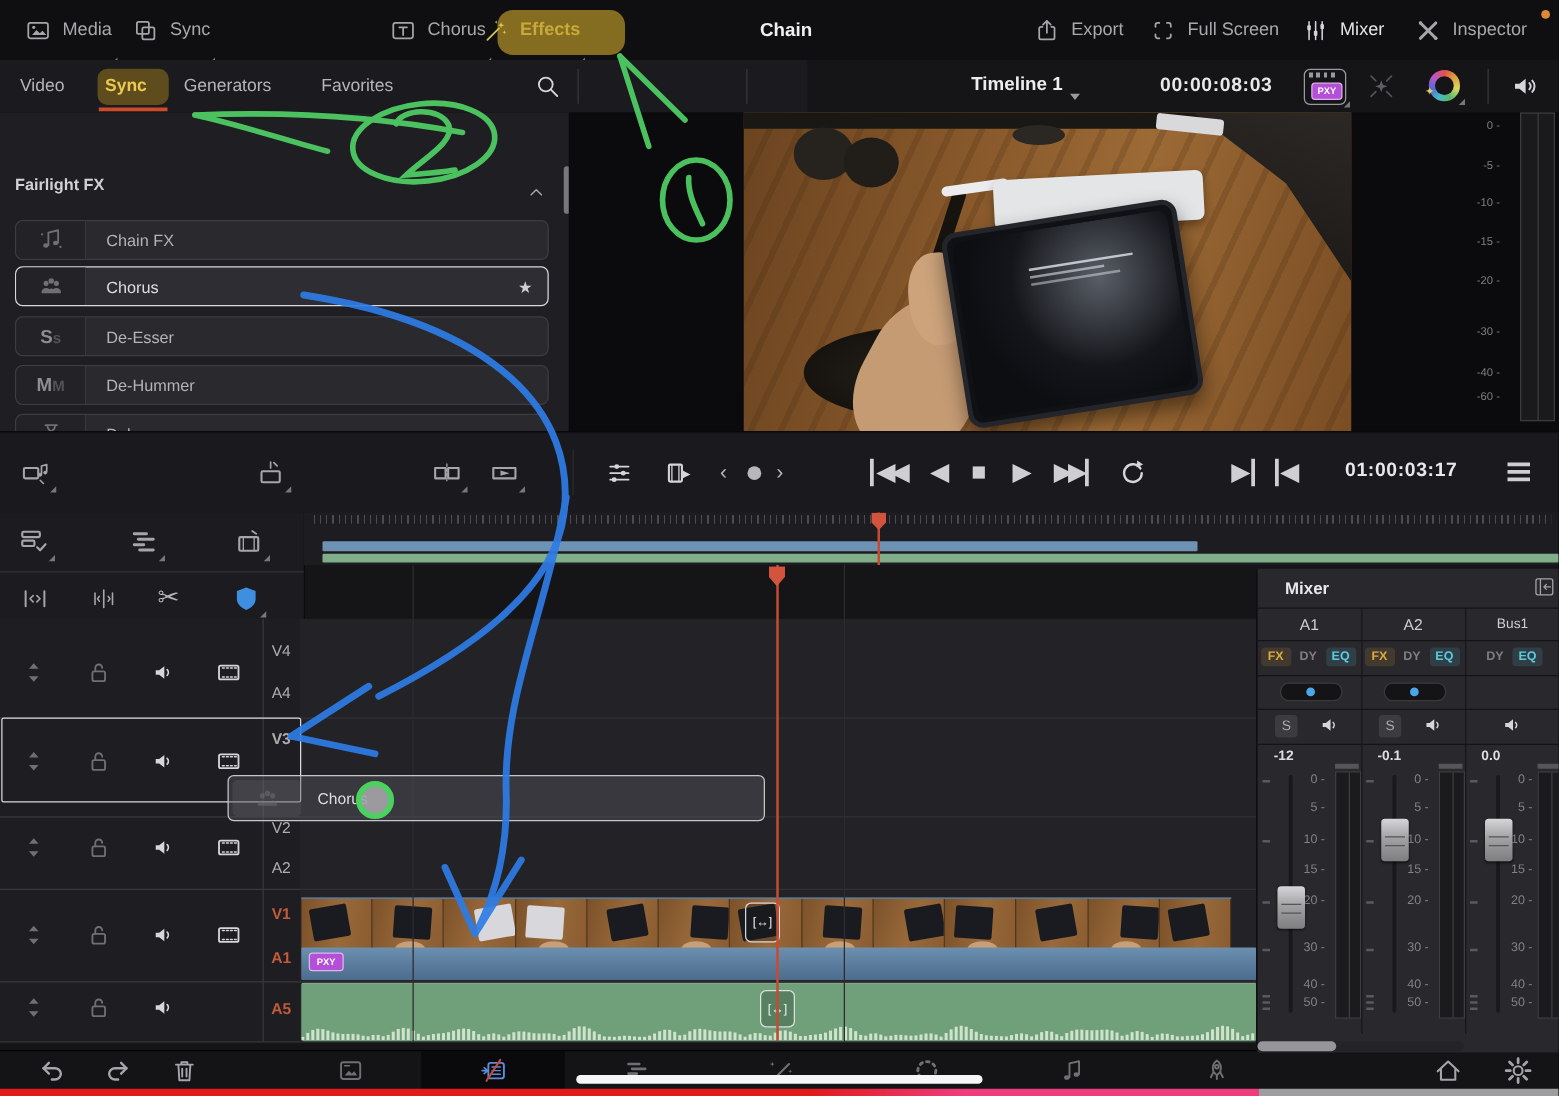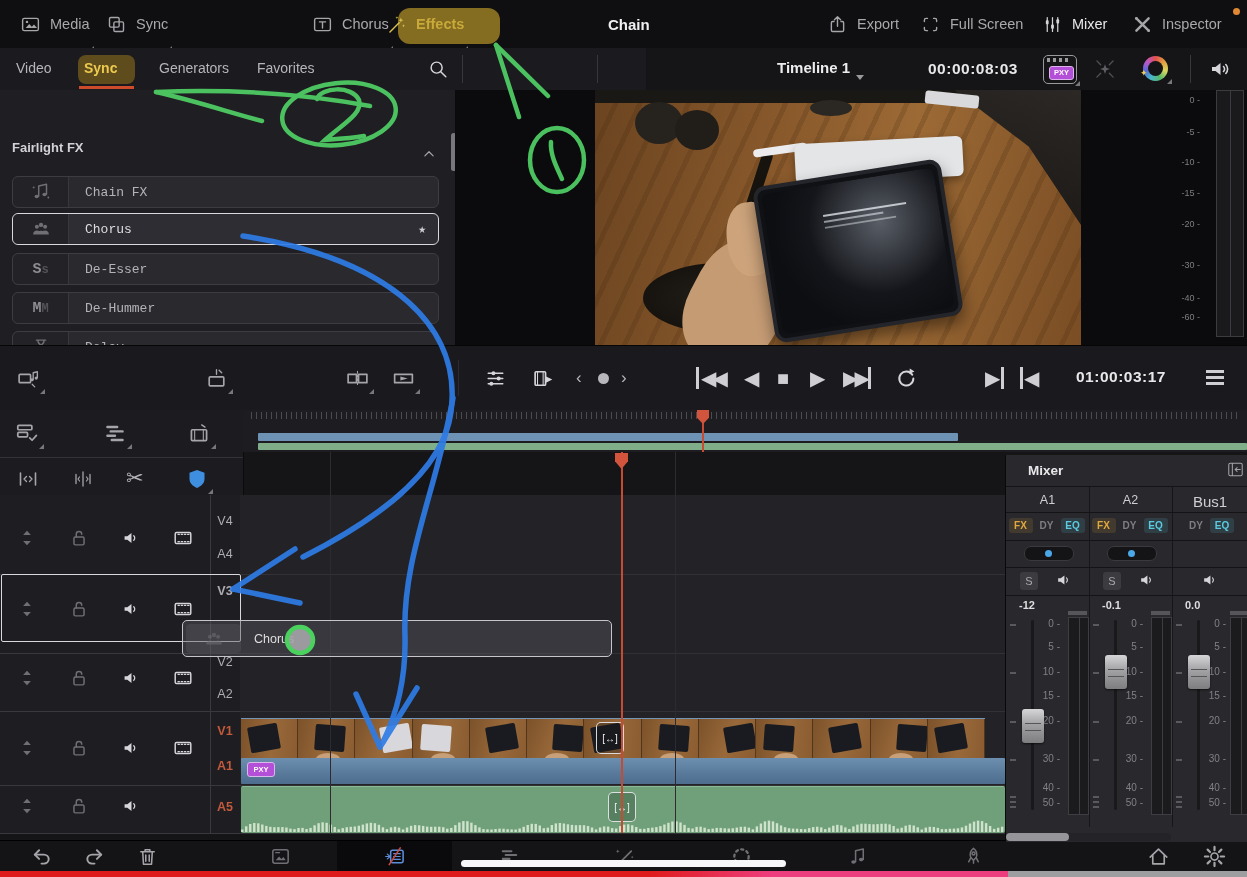--- a/index.html
+++ b/index.html
@@ -16,21 +16,21 @@
   .tb-blob{position:absolute;left:398px;top:8px;width:102px;height:36px;background:#846c20;border-radius:12px;}
   .tb-title{position:absolute;top:0;height:48px;display:flex;align-items:center;font-weight:bold;color:#f0f0f2;font-size:15px;}
   .subbar{position:absolute;left:0;top:48px;width:1247px;height:42px;background:#1b1a1e;border-bottom:1px solid #0a0a0b;}
   .subbar-right{position:absolute;left:646px;top:0;width:601px;height:42px;background:#151417;}
   .tab{position:absolute;top:0;height:40px;display:flex;align-items:center;font-size:14px;color:#b6b6ba;}
   .vsep{position:absolute;top:7px;width:1px;height:28px;background:#38373c;}
   
   .library{position:absolute;left:0;top:90px;width:455px;height:255px;background:#1f1e22;overflow:hidden;border-right:1px solid #0a0a0b;}
   .search{position:absolute;left:20px;top:12px;width:418px;height:22px;background:#27262b;border:1px solid #3e3d43;border-radius:4px;color:#8e8e92;font-size:12.5px;padding:0 8px;font-family:"Liberation Sans",sans-serif;outline:none;}
   .fxsection{position:absolute;left:12px;top:50px;font-size:13px;font-weight:bold;color:#d2d2d6;}
-  .fxitem{position:absolute;left:12px;width:425px;height:30px;background:#2a292e;border:1px solid #3d3c42;border-radius:6px;display:flex;align-items:center;font-family:Liberation Mono, monospace;}
+  .fxitem{position:absolute;left:12px;width:425px;height:30px;background:#2a292e;border:1px solid #3d3c42;border-radius:6px;display:flex;align-items:center;}
   .fxicon{width:55px;height:100%;display:flex;align-items:center;justify-content:center;background:#232227;border-right:1px solid #39383e;border-radius:6px 0 0 6px;}
   .fxlabel{margin-left:16px;font-size:13px;color:#b4b4b8;}
   .badge2{font-weight:bold;font-size:15px;color:#8d8d92;} .badge2 em{font-style:normal;opacity:.45;font-size:12px;}
   
   .viewer{position:absolute;left:456px;top:90px;width:791px;height:255px;background:#0b0b0d;}
   .meterlbl{position:absolute;font-size:9px;color:#7e7e83;width:26px;text-align:right;}
   
   .transport{position:absolute;left:0;top:345px;width:1247px;height:65px;background:#1a191d;border-top:1px solid #060607;border-bottom:1px solid #060607;}
   .tglyph{color:#cfcfd3;font-size:20px;line-height:1;}
   .tc{font-weight:bold;color:#e8e8ea;font-size:15.5px;letter-spacing:.5px;}
@@ -189,21 +189,21 @@
     </div>
     <div class="vsep" style="left:1190px;"></div>
     <div class="abs" style="left:1208px;top:9px;" id="spk-ic">
         <svg class="ic bright" width="24" height="24" viewBox="0 0 24 24">
           <path class="f" d="M4 10v4h3.5l5 4V6l-5 4z"></path>
           <path d="M15.5 9.5a3.5 3.5 0 0 1 0 5M17.8 7.5a6.5 6.5 0 0 1 0 9"></path>
         </svg>
       </div>
   <div class="tab" style="left:16px;">Video</div>
       <div class="tab" style="left:84px;color:#ecc94f;font-weight:bold;">Sync</div>
-      <div class="tab" style="left:159px;">Generators</div>
+      <div class="tab" style="left:147px;">Generators</div>
       <div class="tab" style="left:257px;">Favorites</div>
       <span class="abs" style="left:469px;top:58px;">
         <svg class="ic dim" width="25" height="25" viewBox="0 0 24 24">
           <rect x="3" y="6" width="18" height="12" rx="1.5"></rect>
           <rect class="f" x="5.5" y="9" width="6" height="6"></rect>
           <path d="M14 10.5h4M14 13.5h4" stroke-width="1.2"></path>
         </svg>
       </span>
       <span class="abs" style="left:509px;top:58px;">
         <svg class="ic dim" width="25" height="25" viewBox="0 0 24 24">
@@ -913,21 +913,21 @@
         <div class="abs" style="left:87px;top:304px;width:6px;height:1.6px;background:#5a5a5e;"></div>
         <div class="abs" style="left:87px;top:341px;width:6px;height:1.6px;background:#5a5a5e;"></div>
         <div class="abs" style="left:87px;top:346px;width:6px;height:1.6px;background:#5a5a5e;"></div>
         <div class="abs" style="left:87px;top:351px;width:6px;height:1.6px;background:#5a5a5e;"></div>
         <div class="knob" style="left:98.5px;top:200px;"></div>
         <div class="abs" style="left:145px;top:156px;width:19px;height:4px;background:#56565a;"></div>
         <div class="abs" style="left:145px;top:162px;width:19px;height:196px;background:#1b1b1d;border:1px solid #3e3d42;">
           <div style="position:absolute;left:50%;top:0;width:1px;height:100%;background:#3e3d42;"></div>
         </div>
         <div class="abs" style="left:166px;top:32px;width:1px;height:340px;background:#17161a;"></div>
-        <div class="abs" style="left:166px;top:38px;width:76px;text-align:center;font-size:15px;color:#cfcfd3;">Bus1</div>
+        <div class="abs" style="left:166px;top:38px;width:76px;text-align:center;font-size:11px;color:#cfcfd3;">Bus1</div>
         <div class="abs" style="left:166px;top:57px;width:76px;height:1px;background:#141316;"></div>
         <span class="mxbadge" style="position:absolute;left:178px;top:63px;color:#7e7e84;">DY</span>
         <span class="mxbadge" style="position:absolute;left:204px;top:63px;color:#5acbe0;background:rgba(90,203,224,.14);">EQ</span>
         <div class="abs" style="left:166px;top:85px;width:76px;height:1px;background:#141316;"></div>
         <div class="abs" style="left:166px;top:112px;width:76px;height:1px;background:#141316;"></div>
         <span class="abs" style="left:194px;top:115px;">
           <svg class="ic bright" width="20" height="20" viewBox="0 0 24 24">
             <path class="f" d="M5 10v4h3l4.5 3.5v-11L8 10z"></path>
             <path d="M15 9.5a3.5 3.5 0 0 1 0 5" stroke-width="1.4"></path>
           </svg>

